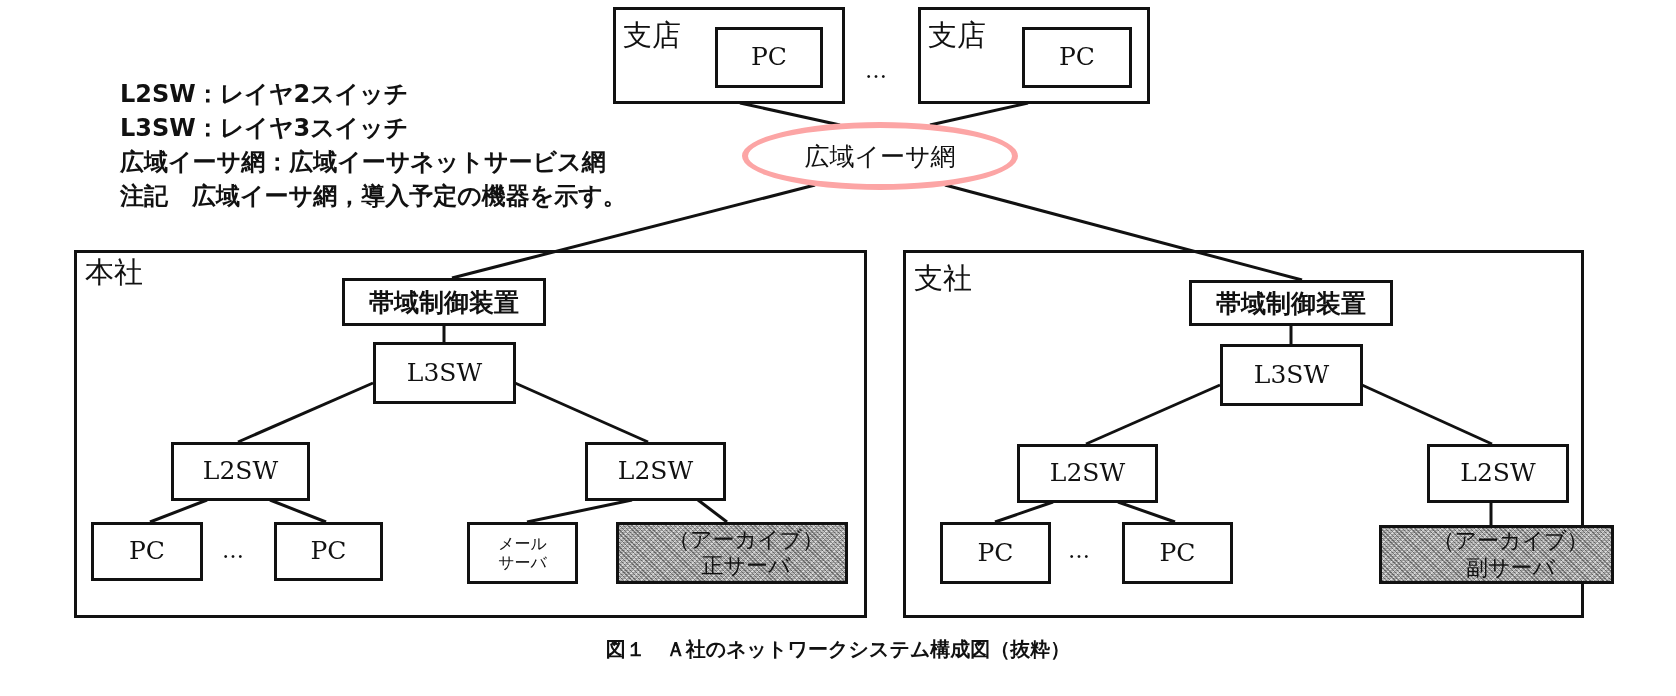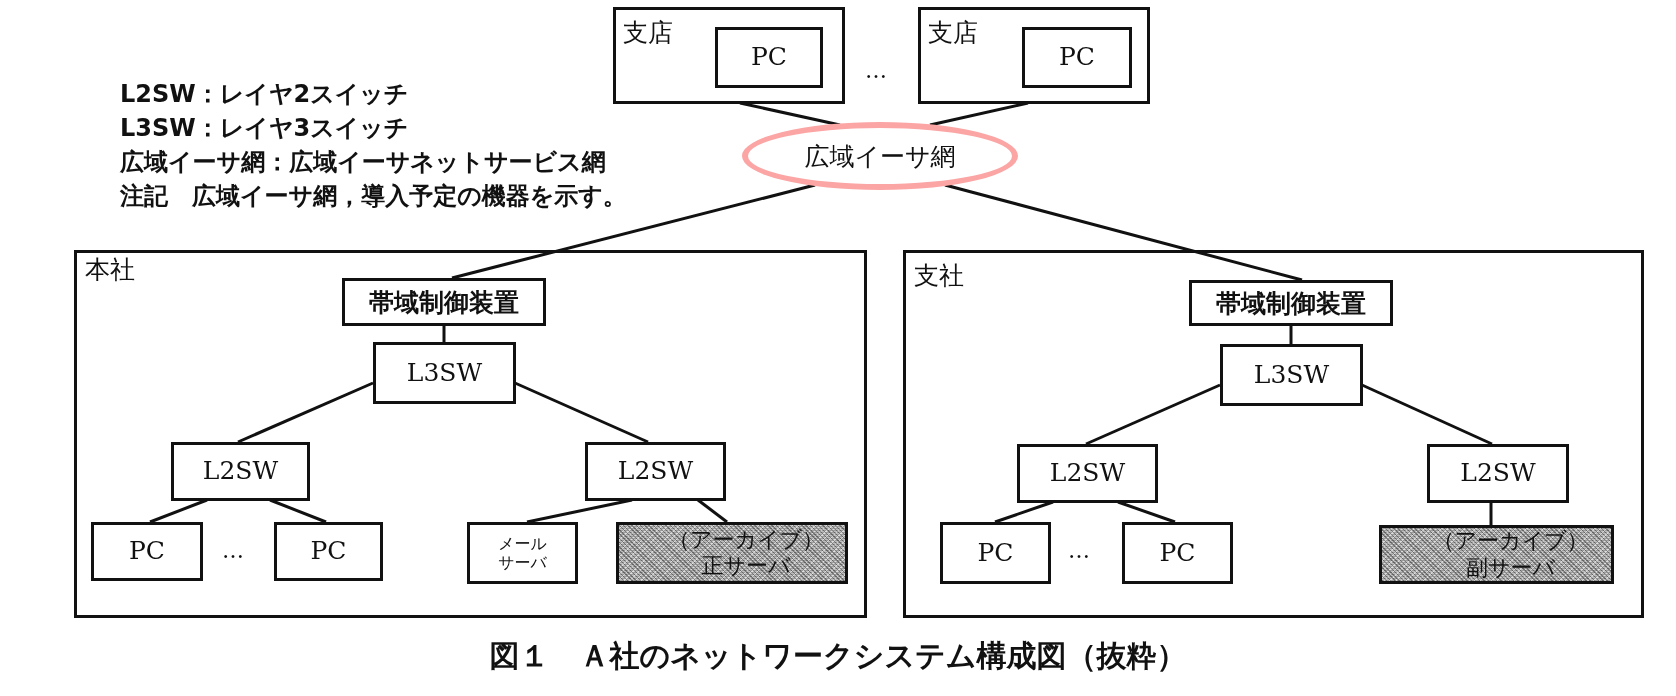--- a/index.html
+++ b/index.html
@@ -12,25 +12,25 @@
   .hatched {
     background-color:#bdbdbd;
     background-image:
       repeating-linear-gradient(45deg, rgba(0,0,0,.35) 0 1px, transparent 1px 3px),
       repeating-linear-gradient(-45deg, rgba(255,255,255,.5) 0 1px, transparent 1px 4px),
       repeating-linear-gradient(0deg, rgba(0,0,0,.18) 0 1px, transparent 1px 2px);
     padding-left: 28px;
   }
   .legend-line { position:absolute; left:72px; font-size:24px; font-weight:bold; white-space:nowrap;
                  font-family:"DejaVu Sans", "Liberation Sans", sans-serif;margin-left:48px; }
-  .region-label { position:absolute; font-size:25px; font-family:"DejaVu Sans", "Liberation Sans", sans-serif; }
+  .region-label { position:absolute; font-size:29px; font-family:"DejaVu Sans", "Liberation Sans", sans-serif; }
   .ellipsis { position:absolute; font-size:22px; letter-spacing:1px; }
   svg.lines { position:absolute; left:0; top:0; }
   .caption { position:absolute; left:0; width:1676px; top:636px; text-align:center;
-             font-size:30px; font-weight:bold; font-family:"DejaVu Sans", "Liberation Sans", sans-serif; }
+             font-size:20px; font-weight:bold; font-family:"DejaVu Sans", "Liberation Sans", sans-serif; }
   .ellipse { position:absolute; left:742px; top:122px; width:276px; height:68px; border:6px solid #fca5a5;
              border-radius:50%; box-sizing:border-box; background:#fff; display:flex; align-items:center; justify-content:center;
              font-size:25px; font-family:"DejaVu Sans", "Liberation Sans", sans-serif; }
 </style>
 </head>
 <body>
 
 <svg class="lines" width="1676" height="696">
   <g stroke="#111" stroke-width="3" fill="none">
 
@@ -104,21 +104,21 @@
 </div>
 <div class="box node" style="left:467px;top:522px;width:111px;height:62px;font-family:Liberation Serif, serif;white-space:pre-line;font-size:16px;line-height:1.2;">
   <span>メール
 サーバ</span>
 </div>
 <div class="box node hatched" style="left:616px;top:522px;width:232px;height:62px;font-family:'DejaVu Sans','Liberation Sans',sans-serif;white-space:pre-line;font-size:22px;line-height:1.2;">
   <span>（アーカイブ）
 正サーバ</span>
 </div>
 
-<div class="box" style="left:903px;top:250px;width:741px;height:368px;background:transparent;">
+<div class="box" style="left:903px;top:250px;width:681px;height:368px;background:transparent;">
   <div class="region-label" style="left:8px;top:6px;">支社</div>
 </div>
 <div class="box node bold" style="left:1189px;top:280px;width:204px;height:46px;">
   <span>帯域制御装置</span>
 </div>
 <div class="box node" style="left:1220px;top:344px;width:143px;height:62px;">
   <span>L3SW</span>
 </div>
 <div class="box node" style="left:1017px;top:444px;width:141px;height:59px;">
   <span>L2SW</span>

